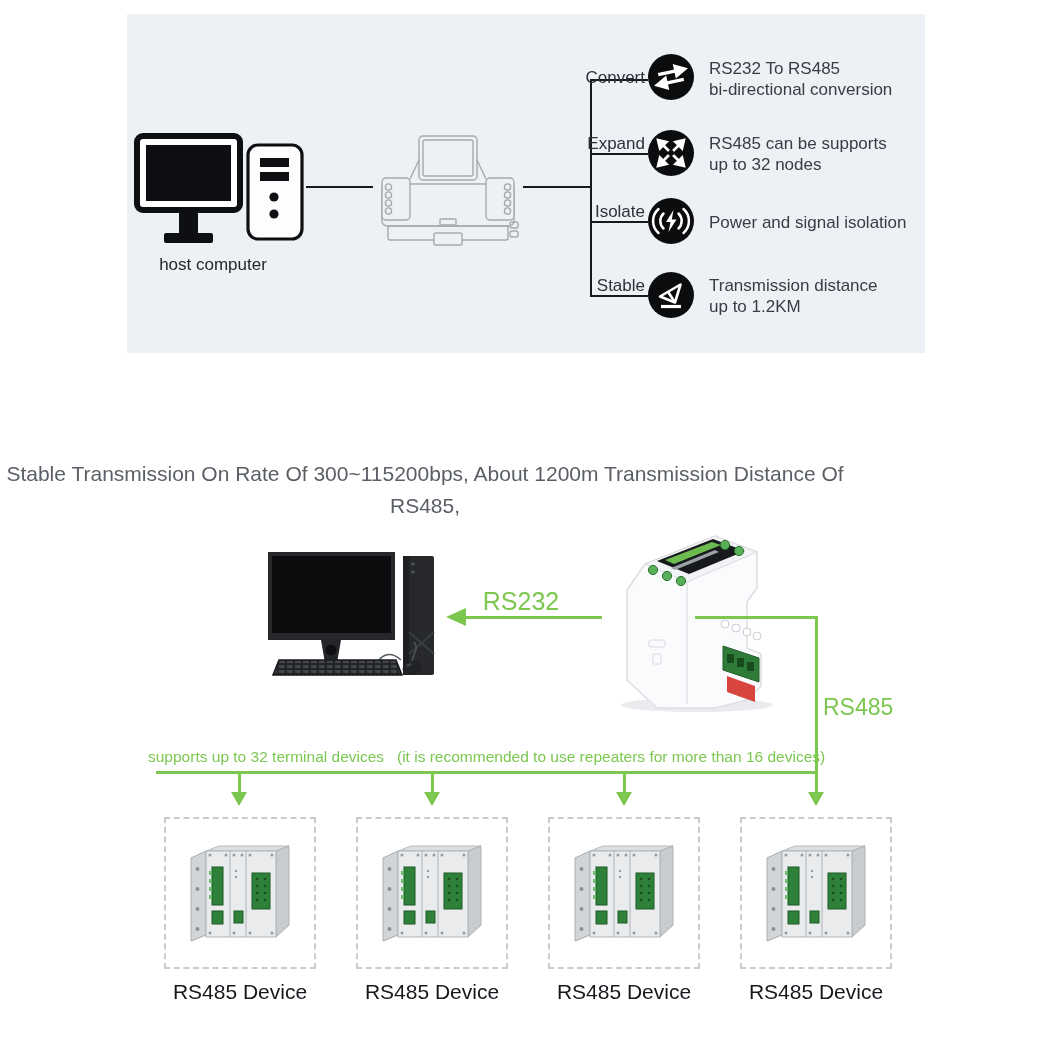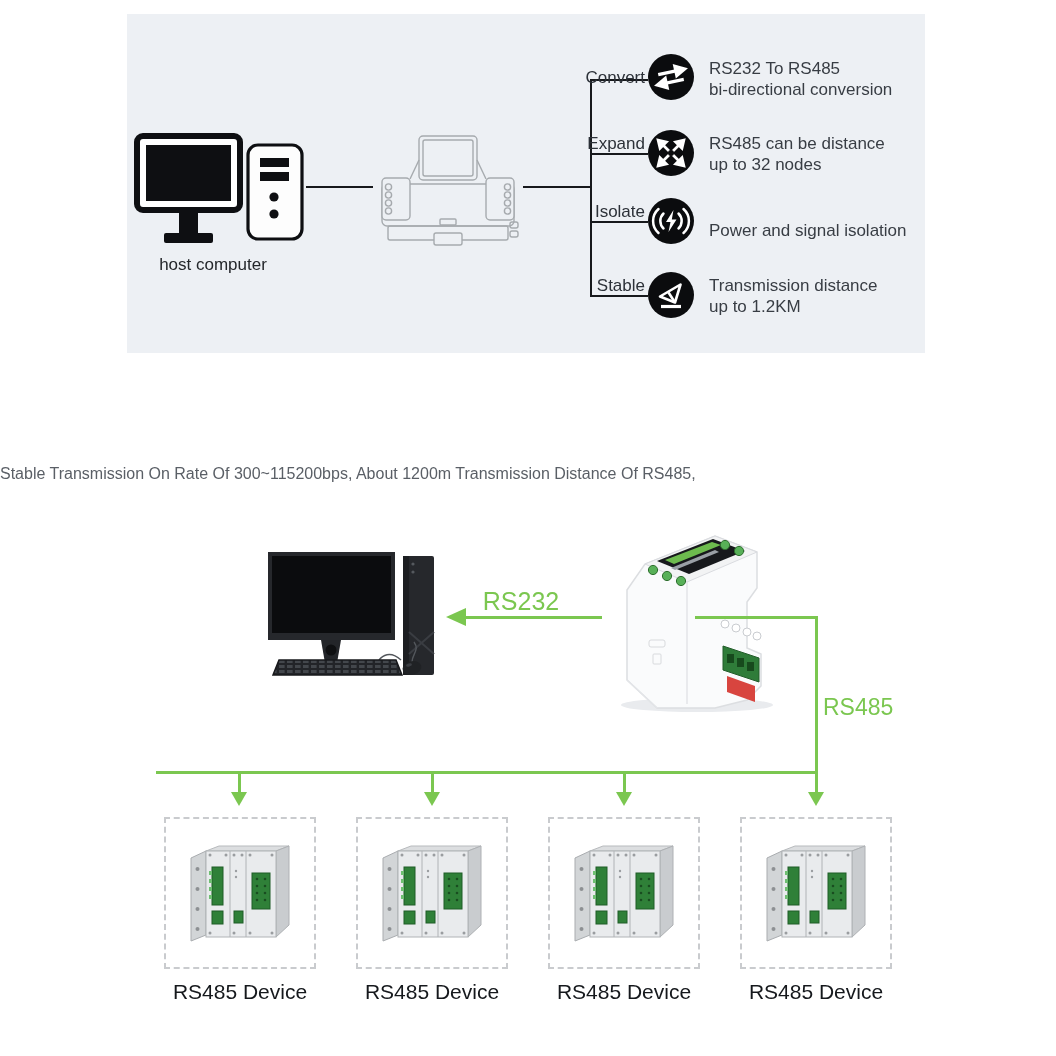--- a/index.html
+++ b/index.html
@@ -24,21 +24,21 @@
   .blk-line{background:#17191c;}
   .grn{background:var(--accent-green);}
 
   .host-label{left:118px;top:255px;width:190px;text-align:center;font-size:17px;color:#24272b;}
 
   .feat-label{width:100px;text-align:right;font-size:17px;color:#2c3138;}
   .feat-text{font-size:17px;line-height:21px;color:var(--body-text);}
   .icon-circle{width:46px;height:46px;}
 
   .title{left:0;top:386px;width:1056px;text-align:center;font-size:35px;color:var(--heading-text);letter-spacing:.3px;}
-  .subtitle{left:0;top:458px;width:850px;font-size:16px;line-height:32px;color:var(--subtitle-text);}
+  .subtitle{left:0;top:458px;width:850px;text-align:center;font-size:21px;line-height:32px;color:var(--subtitle-text);}
 
   .green-text{color:var(--accent-green);}
   .rs232-label{left:446px;top:587px;width:150px;text-align:center;font-size:25px;}
   .rs485-label{left:823px;top:694px;font-size:23px;}
   .supports-note{left:148px;top:748px;font-size:15.5px;white-space:pre;}
 
   .arrowhead-left{width:0;height:0;border-top:9px solid transparent;border-bottom:9px solid transparent;border-right:20px solid var(--accent-green);}
   .arrowhead-down{width:0;height:0;border-left:8.5px solid transparent;border-right:8.5px solid transparent;border-top:14px solid var(--accent-green);}
 
   .device-box{top:817px;width:152px;height:152px;border:2px dashed var(--dashed-border);}
@@ -130,38 +130,38 @@
         <line x1="32" y1="14" x2="14" y2="32"></line>
         <polygon points="10,10 18.5,12 12,18.5"></polygon>
         <polygon points="36,10 34,18.5 27.5,12"></polygon>
         <polygon points="10,36 12,27.5 18.5,34"></polygon>
         <polygon points="36,36 27.5,34 34,27.5"></polygon>
       </g>
       <circle cx="23" cy="23" r="3" fill="#0b0c0e"></circle>
     </svg>
   </div>
   <div class="abs feat-text" style="left:709px;top:133px;">
-    <div>RS485 can be distance</div>
+    <div>RS485 can be supports</div>
     <div>up to 32 nodes</div>
   </div>
 
   <div class="abs feat-label" style="left:545px;top:202px;">Isolate</div>
   <div class="abs icon-circle" style="left:648px;top:198px;">
     <svg width="46" height="46" viewBox="0 0 46 46">
       <circle cx="23" cy="23" r="23" fill="#0b0c0e"></circle>
       <g stroke="#ffffff" stroke-width="2.5" fill="none" stroke-linecap="round">
         <path d="M15.5,15.5 a10.5,10.5 0 0 0 0,15"></path>
         <path d="M10.5,11 a16,16 0 0 0 0,24"></path>
         <path d="M30.5,15.5 a10.5,10.5 0 0 1 0,15"></path>
         <path d="M35.5,11 a16,16 0 0 1 0,24"></path>
       </g>
       <polygon points="25.5,12 18,24 22.5,24 20.5,34 28.5,21.5 23.8,21.5" fill="#ffffff"></polygon>
     </svg>
   </div>
-  <div class="abs feat-text" style="left:709px;top:212px;margin-top:8px;">
+  <div class="abs feat-text" style="left:709px;top:212px;">
     <div>Power and signal isolation</div>
     <div></div>
   </div>
 
   <div class="abs feat-label" style="left:545px;top:276px;">Stable</div>
   <div class="abs icon-circle" style="left:648px;top:272px;">
     <svg width="46" height="46" viewBox="0 0 46 46">
       <circle cx="23" cy="23" r="23" fill="#0b0c0e"></circle>
       <g fill="none" stroke="#ffffff" stroke-width="2.6" stroke-linejoin="round">
         <polygon points="12,24.5 32.5,12.5 27,30.5"></polygon>
@@ -235,20 +235,21 @@
       <rect x="130" y="126" width="7" height="9" fill="#174a1d"></rect>
       <rect x="140" y="130" width="7" height="9" fill="#174a1d"></rect>
       <rect x="150" y="134" width="7" height="9" fill="#174a1d"></rect>
       <polygon points="130,148 158,158 158,174 130,164" fill="#d8453f"></polygon>
     </svg>
   </div>
 
   <div class="abs grn" style="left:695px;top:616px;width:122px;height:3px;"></div>
   <div class="abs grn" style="left:814.5px;top:616px;width:3px;height:157px;"></div>
   <div class="abs green-text rs485-label">RS485</div>
+  <div class="abs green-text supports-note">supports up to 32 terminal devices   (it is recommended to use repeaters for more than 16 devices)</div>
   <div class="abs grn" style="left:156px;top:771px;width:661px;height:3px;"></div>
 
   <div class="abs grn" style="left:237.5px;top:772px;width:3px;height:22px;"></div>
   <div class="abs arrowhead-down" style="left:230.5px;top:792px;"></div>
   <div class="abs grn" style="left:430.5px;top:772px;width:3px;height:22px;"></div>
   <div class="abs arrowhead-down" style="left:423.5px;top:792px;"></div>
   <div class="abs grn" style="left:622.5px;top:772px;width:3px;height:22px;"></div>
   <div class="abs arrowhead-down" style="left:615.5px;top:792px;"></div>
   <div class="abs grn" style="left:814.5px;top:772px;width:3px;height:22px;"></div>
   <div class="abs arrowhead-down" style="left:807.5px;top:792px;"></div>

